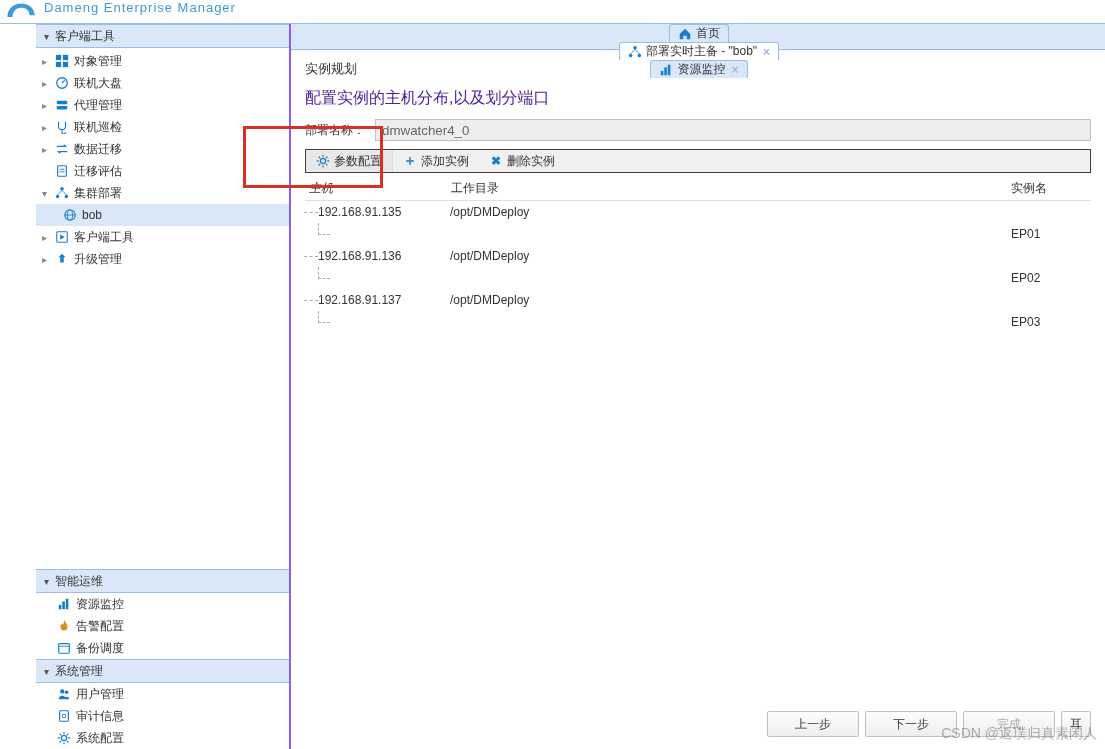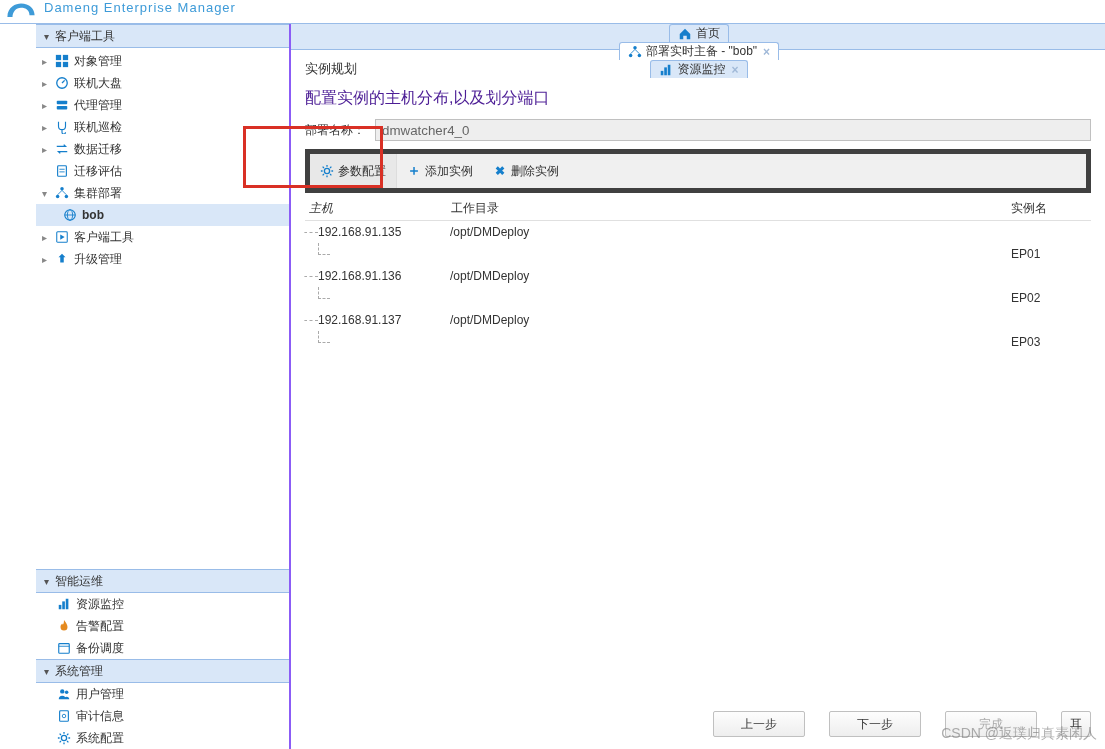--- a/index.html
+++ b/index.html
@@ -6,60 +6,60 @@
 body { font-family: "Microsoft YaHei", Arial, sans-serif; font-size: 12px; color: #333; background: #fff; width: 1105px; height: 749px; overflow: hidden; position: relative; }
 .header { height: 24px; background: #fff; border-bottom: 1px solid #99bce8; display: flex; align-items: flex-start; padding-left: 4px; }
 .logo { width: 34px; height: 20px; margin-right: 6px; }
 .brand { color: #3e9bd8; font-size: 13px; letter-spacing: 1px; }
 .container { display: flex; height: 725px; }
 .sidebar { width: 262px; border-right: 2px solid #8b5cf6; background: #fff; display: flex; flex-direction: column; margin-left: 36px; }
 .panel-header { background: #d9e7f8; border-top: 1px solid #99bce8; border-bottom: 1px solid #99bce8; height: 24px; display: flex; align-items: center; padding-left: 8px; color: #333; font-weight: normal; }
 .panel-header::before { content: "▾"; font-size: 10px; color: #555; margin-right: 6px; }
 .tree { padding: 2px 0; }
 .tree-item { display: flex; align-items: center; height: 22px; padding-left: 6px; cursor: pointer; }
-.tree-item.child { padding-left: 26px; font-weight: bold; }
+.tree-item.child { padding-left: 26px; }
 .tree-item.selected { background: #d9e7f8; }
 .expander { width: 10px; color: #888; font-size: 10px; margin-right: 2px; }
 .ticon { width: 16px; height: 16px; margin-right: 4px; display: inline-flex; align-items: center; justify-content: center; color: #157fcc; }
 .ticon svg { width: 14px; height: 14px; }
 .list-item { display: flex; align-items: center; height: 22px; padding-left: 20px; cursor: pointer; }
 .flex-grow { flex: 1; }
 .main { flex: 1; display: flex; flex-direction: column; position: relative; }
 .tabs { height: 26px; border-bottom: 1px solid #99bce8; background: #d9e7f8; display: flex; align-items: center; padding-left: 4px; flex-direction: column; }
 .tab { height: 25px; padding: 0 8px; display: flex; align-items: center; border: 1px solid #99bce8; border-bottom: none; margin-right: 2px; background: #d9e7f8; border-top-left-radius: 3px; border-top-right-radius: 3px; cursor: pointer; }
 .tab.active { background: #fff; }
 .tab-close { color: #a0b9d8; margin-left: 6px; font-weight: bold; cursor: pointer; }
 .tab-icon { width: 14px; height: 14px; margin-right: 4px; display: inline-flex; align-items: center; justify-content: center; color: #157fcc; }
 .content { padding: 10px 14px; flex: 1; position: relative; }
 .section-title { font-size: 13px; margin-bottom: 6px; }
 .section-sub { font-size: 16px; color: #4c1d95; margin-bottom: 10px; margin-top: 10px; }
 .form-row { display: flex; align-items: center; margin-bottom: 8px; }
 .form-label { width: 70px; }
 .form-input { flex: 1; height: 22px; border: 1px solid #c0c0c0; background: #eee; padding: 0 6px; color: #666; max-width: 720px; }
-.toolbar { display: flex; align-items: center; background: #f0f0f0; border: 5px solid #404040; height: 44px; margin-bottom: 4px; max-width: 820px; }
+.toolbar { display: flex; align-items: center; background: #f0f0f0; border: 1px solid #404040; height: 24px; margin-bottom: 4px; max-width: 820px; }
 .tb-btn { display: flex; align-items: center; padding: 0 10px; height: 100%; cursor: pointer; }
 .tb-btn.primary { background: #e8e8e8; border-right: 1px solid #ddd; }
 .tb-icon { width: 14px; height: 14px; margin-right: 4px; display: inline-flex; align-items: center; justify-content: center; }
 .tb-icon.blue-gear { color: #157fcc; }
 .tb-icon.plus { color: #157fcc; font-weight: bold; font-size: 14px; }
 .tb-icon.cross { color: #157fcc; font-weight: bold; font-size: 12px; }
 .highlight-box { position: absolute; border: 3px solid #d93025; pointer-events: none; z-index: 50; }
 .table-wrap { max-width: 820px; }
 .thead { display: flex; border-bottom: 1px solid #e0e0e0; height: 24px; align-items: center; color: #333; }
 .col-host { width: 146px; padding-left: 4px; font-style: italic; }
 .col-dir { width: 560px; }
 .col-name { width: 80px; }
 .data-row { display: flex; height: 22px; align-items: center; position: relative; }
 .tree-connector { width: 14px; border-bottom: 1px dashed #aaa; border-left: 1px dashed transparent; margin-left: -1px; }
 .sub-row { display: flex; height: 22px; align-items: center; justify-content: space-between; }
 .elbow { width: 12px; height: 12px; border-left: 1px dashed #aaa; border-bottom: 1px dashed #aaa; margin-left: 13px; margin-top: -10px; }
 .col-host2 { width: 132px; }
 .col-dir2 { width: 560px; }
 .col-name2 { width: 80px; }
-.footer-btns { position: absolute; bottom: 12px; right: 14px; display: flex; gap: 24px; }
+.footer-btns { position: absolute; bottom: 12px; right: 14px; display: flex; gap: 6px; }
 .btn { width: 92px; height: 26px; border: 1px solid #c0c0c0; background: linear-gradient(#fdfdfd,#eee); border-radius: 2px; display: flex; align-items: center; justify-content: center; cursor: pointer; }
 .watermark { position: absolute; bottom: 6px; right: 8px; color: rgba(120,120,120,0.6); font-size: 14px; pointer-events: none; }
 </style>
 </head>
 <body>
 
 <div class="header">
   <span class="logo">
     <svg viewBox="0 0 40 24">
         <path d="M4 20 C4 8 14 4 20 4 C30 4 36 10 36 18 L30 18 C30 12 26 9 20 9 C14 9 10 14 10 20 Z" fill="#3e9bd8"></path>

